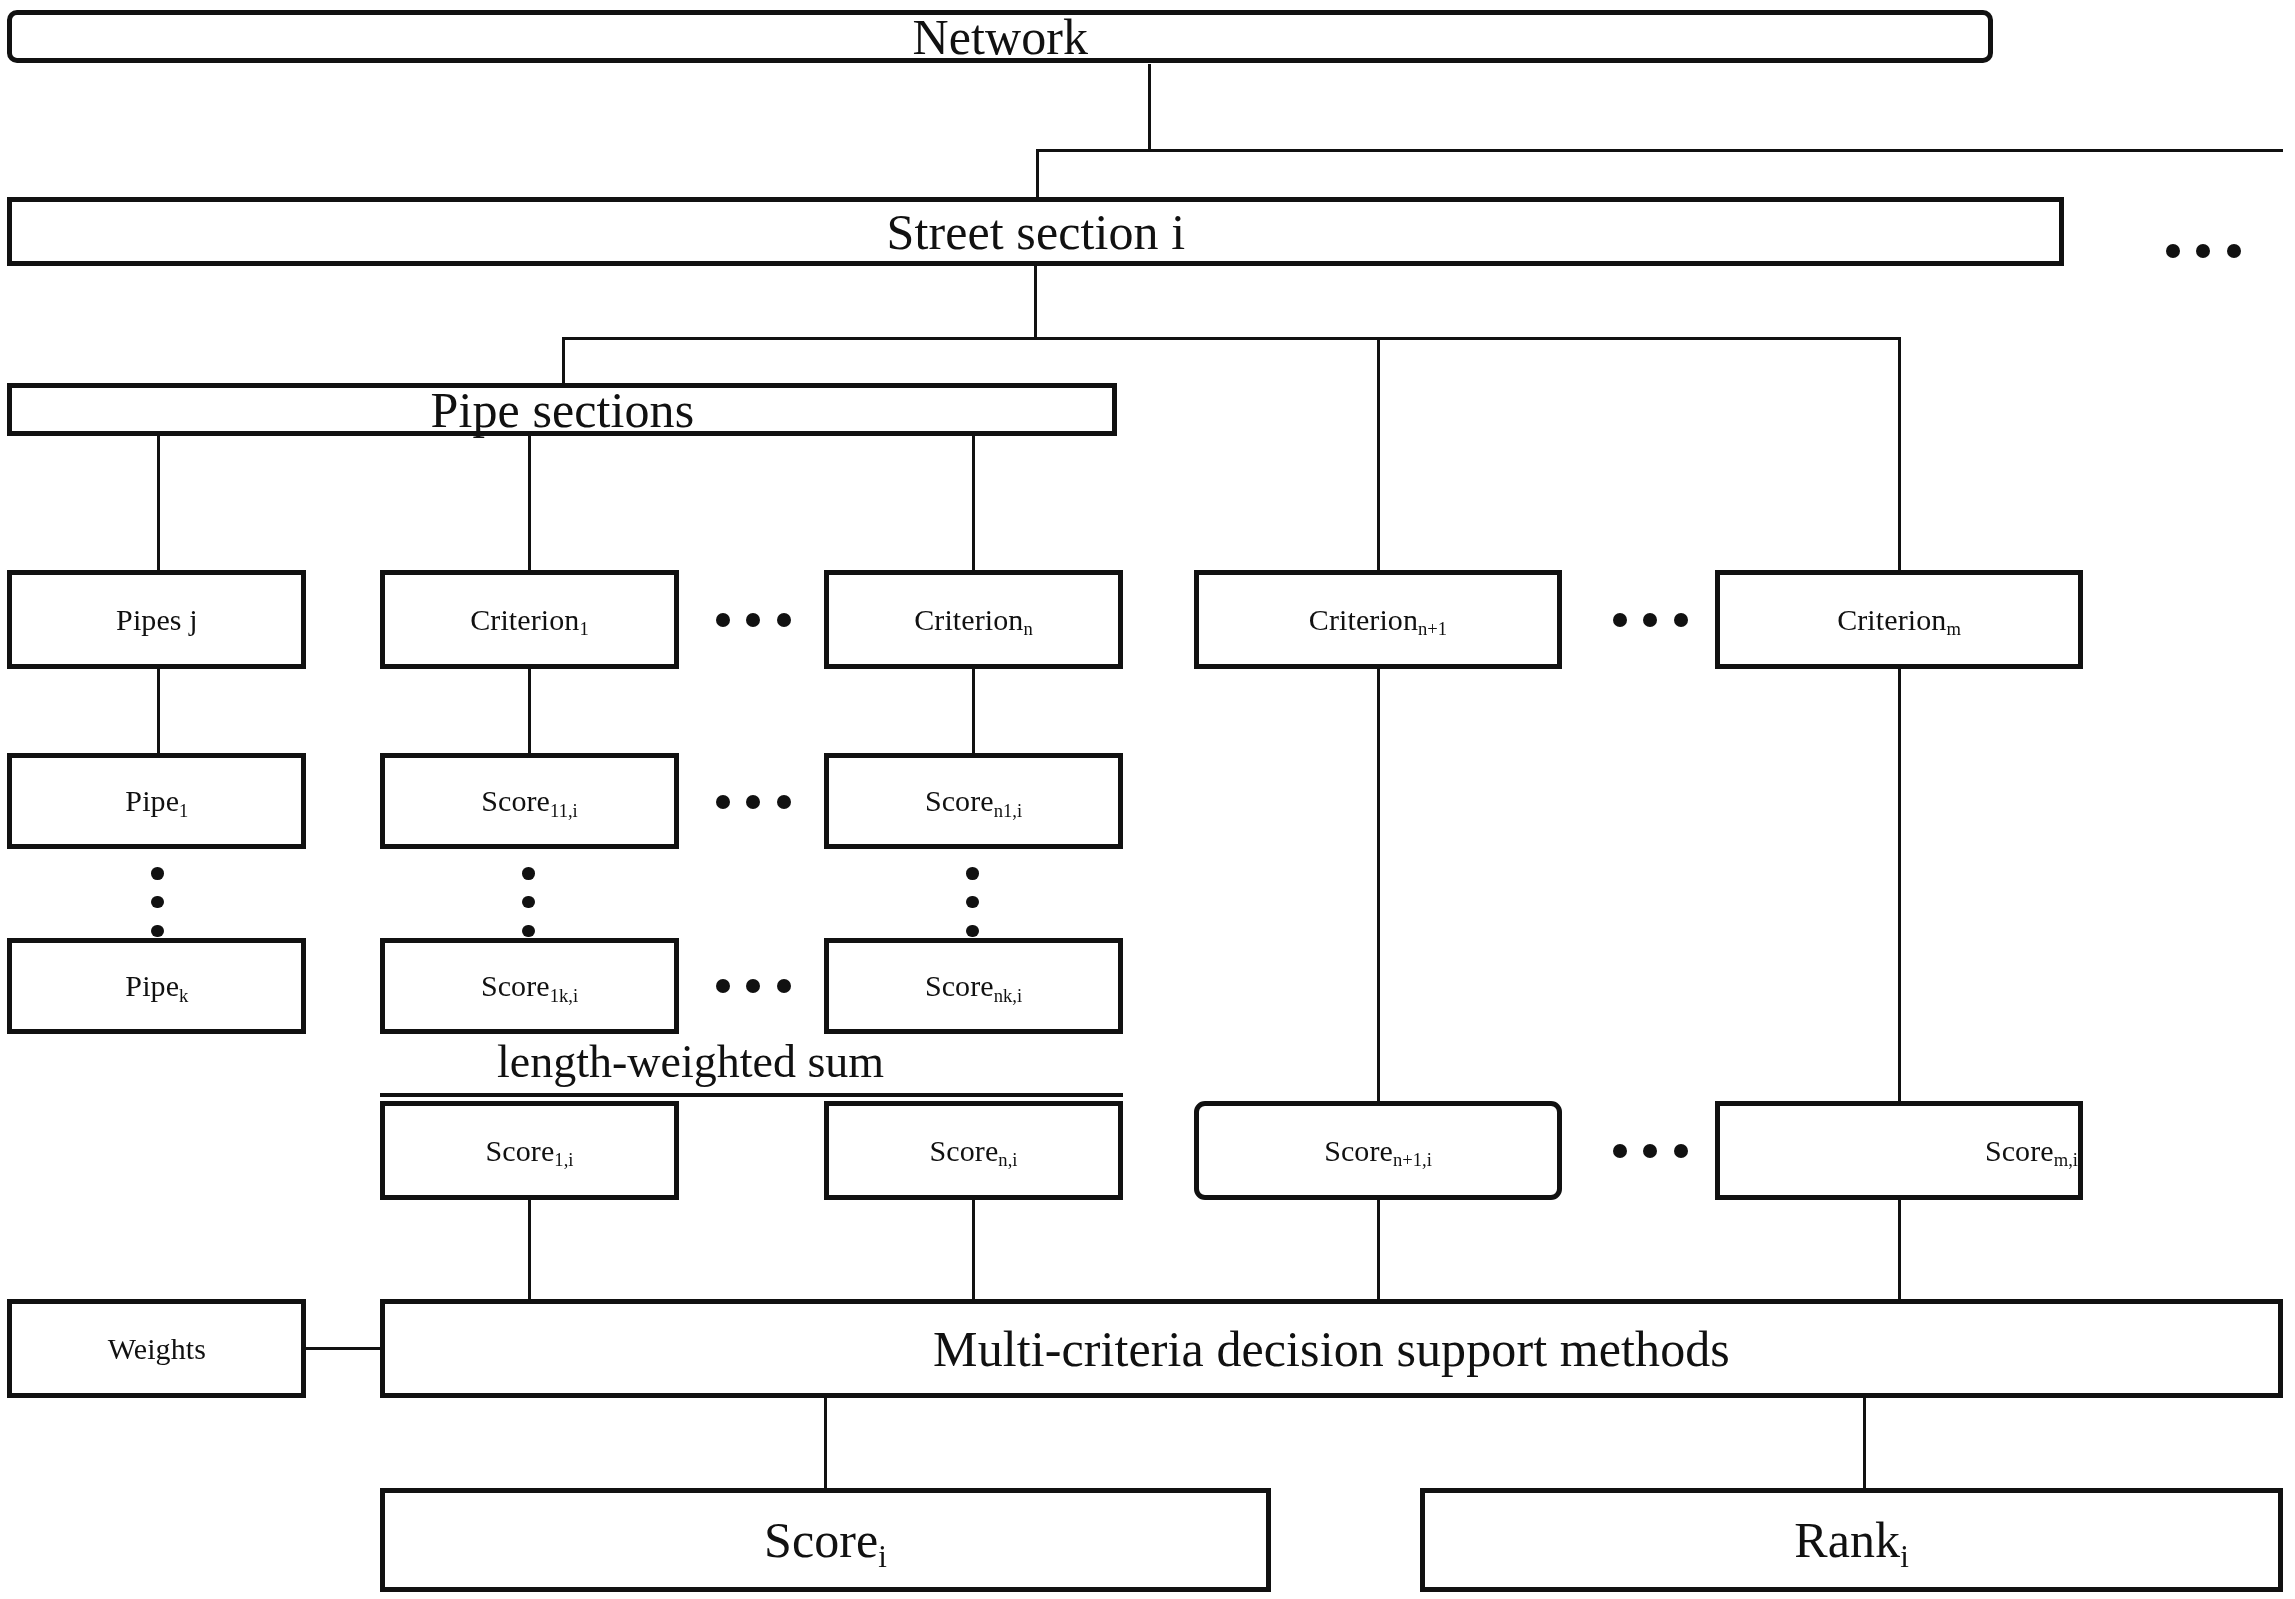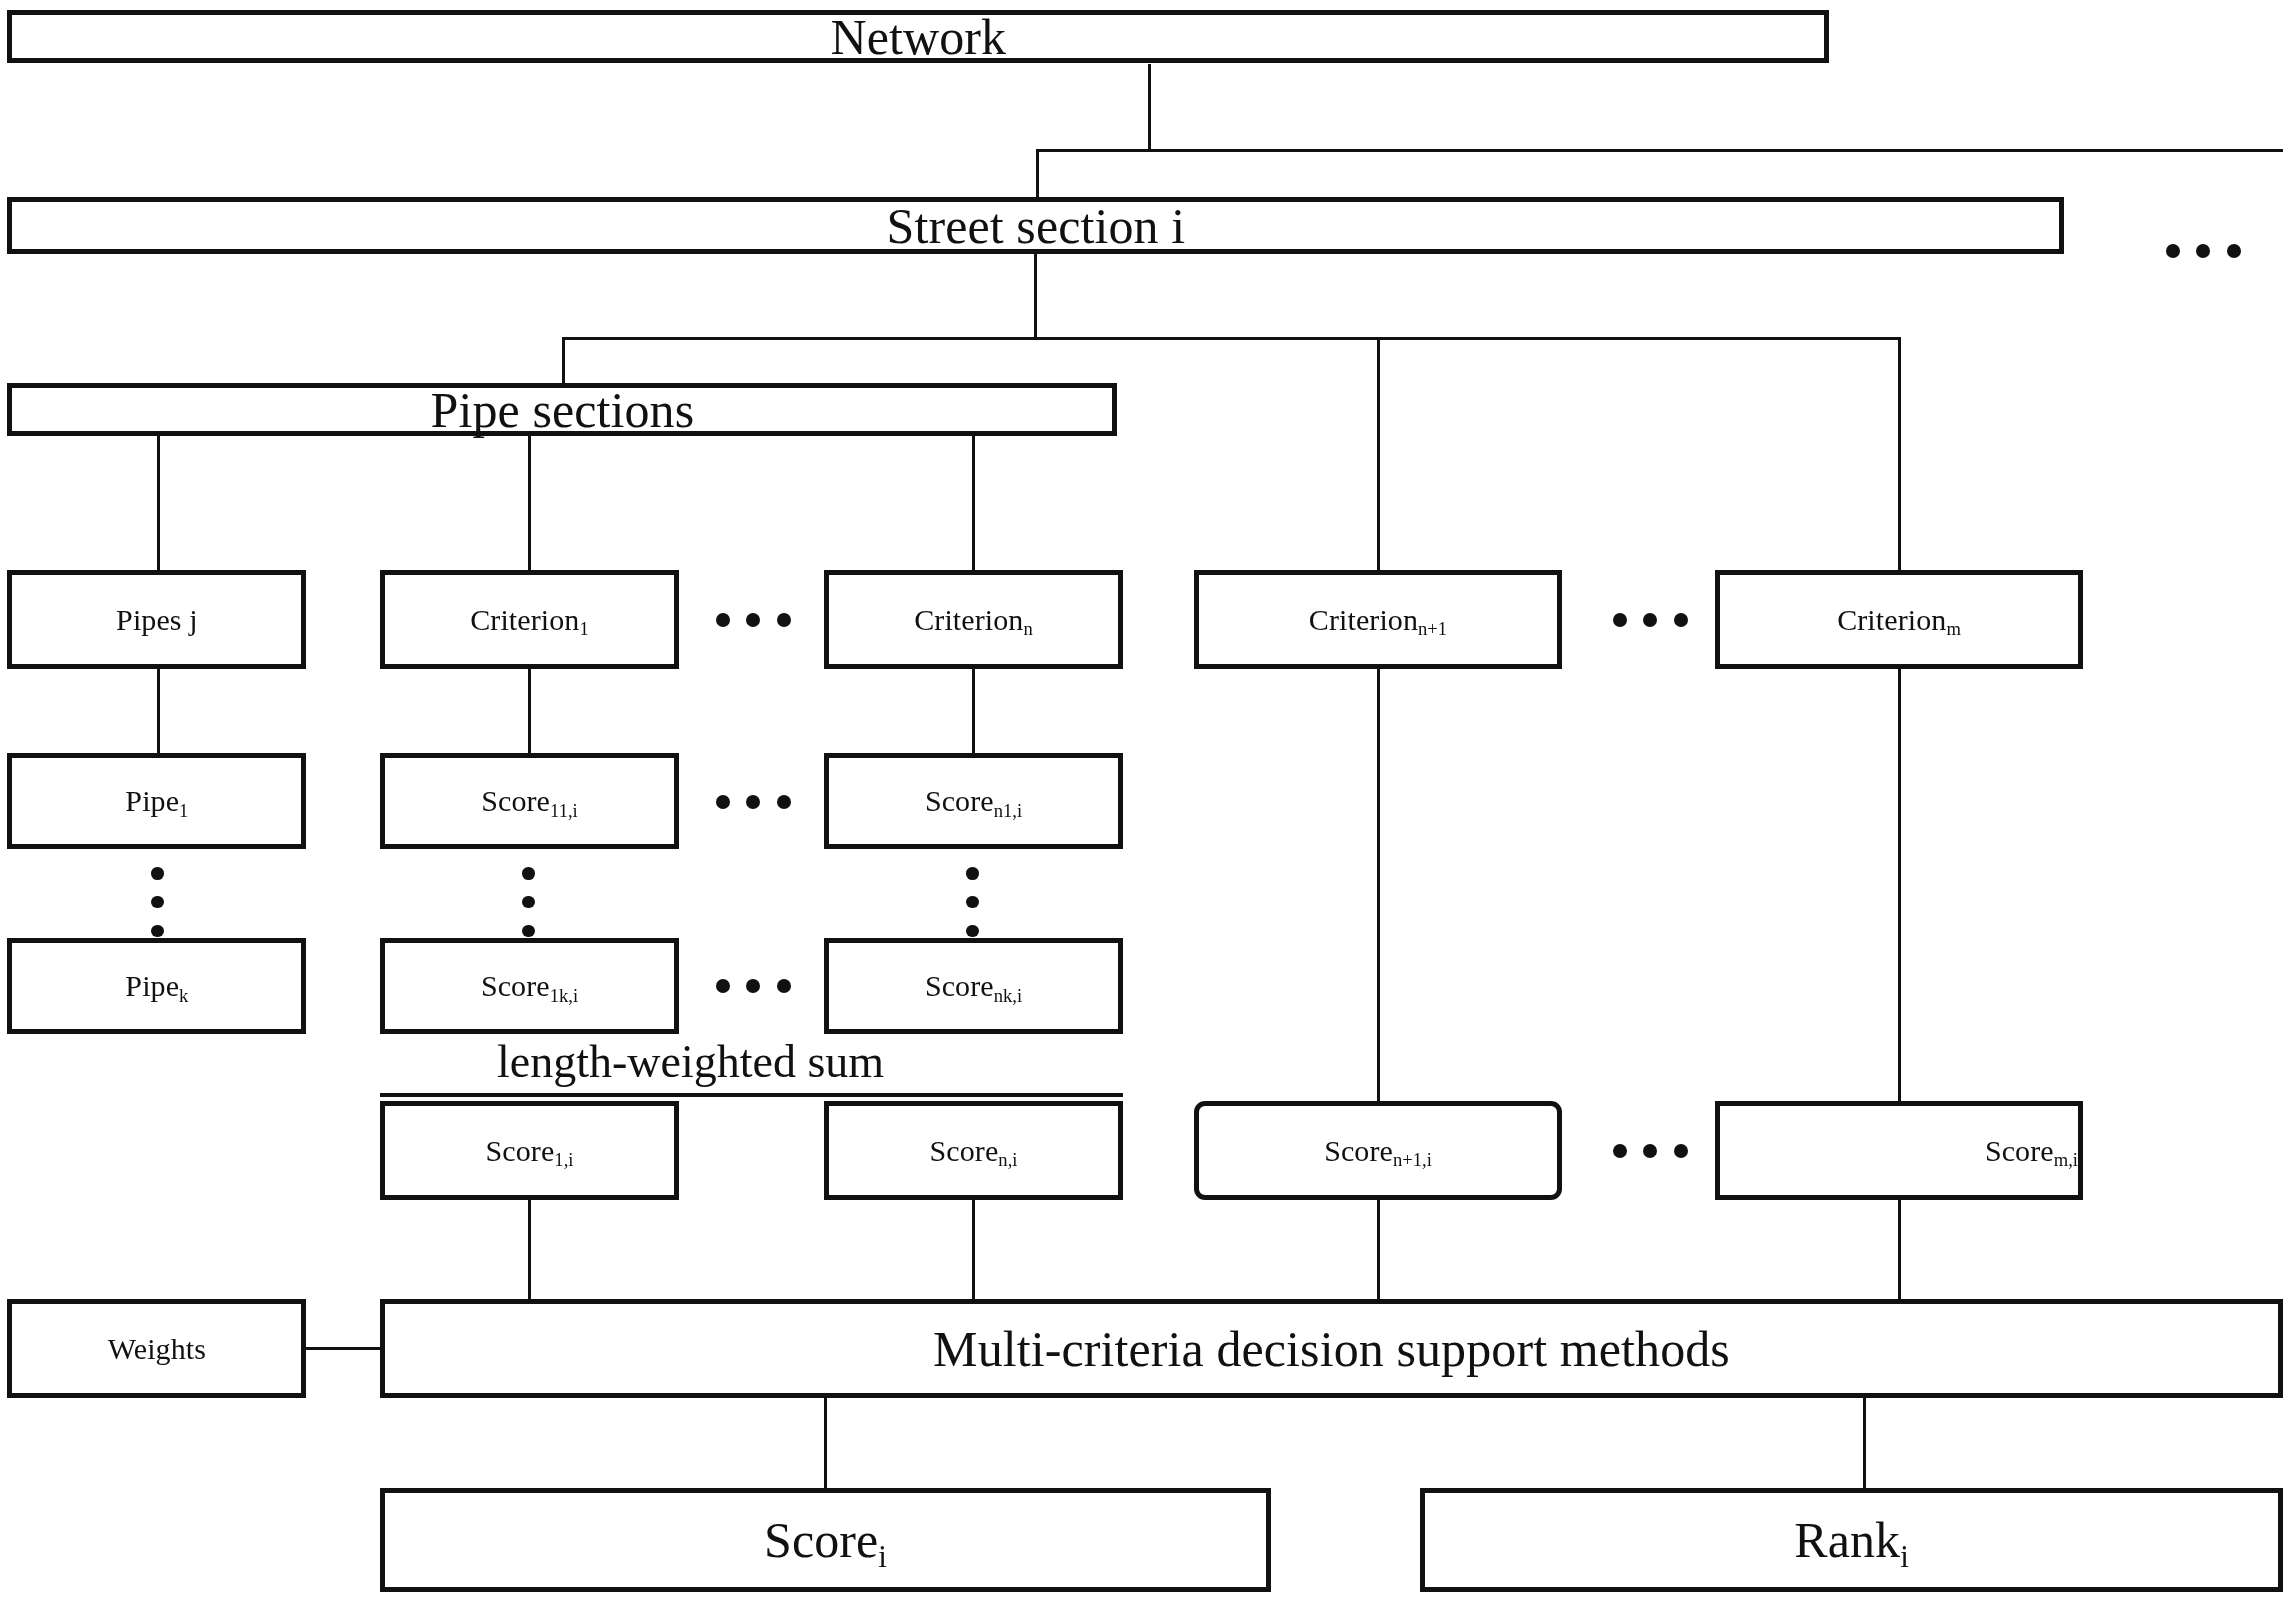--- a/index.html
+++ b/index.html
@@ -104,29 +104,29 @@
     height: 12.6px;
     border-radius: 50%;
     background: #111111;
   }
 </style>
 </head>
 <body>
 
 <div id="diagram">
 
-  <div class="node big" style="left:7.4px;  top:10.4px;  width:1822px; height:53px;">
+  <div class="node big" style="left:7.4px;  top:10.4px;  width:1986px; height:53px;border-radius:10px;">
     <span class="lbl">Network</span>
   </div>
 
   <div class="vline" style="left:1148px; top:64px;  height:87px;"></div>
   <div class="hline" style="left:1036px; top:149px; width:1247px;"></div>
   <div class="vline" style="left:1036px; top:149px; height:50px;"></div>
 
-  <div class="node big" style="left:7.4px;  top:197px; width:2057px; height:57px;">
+  <div class="node big" style="left:7.4px;  top:197px; width:2057px; height:69px;">
     <span class="lbl">Street section i</span>
   </div>
 
   <div class="hdots" style="left:2166px; top:244px;">
     <i></i>
       <i></i>
       <i></i>
   </div>
 
   <div class="vline" style="left:1034px; top:250px; height:89px;"></div>

